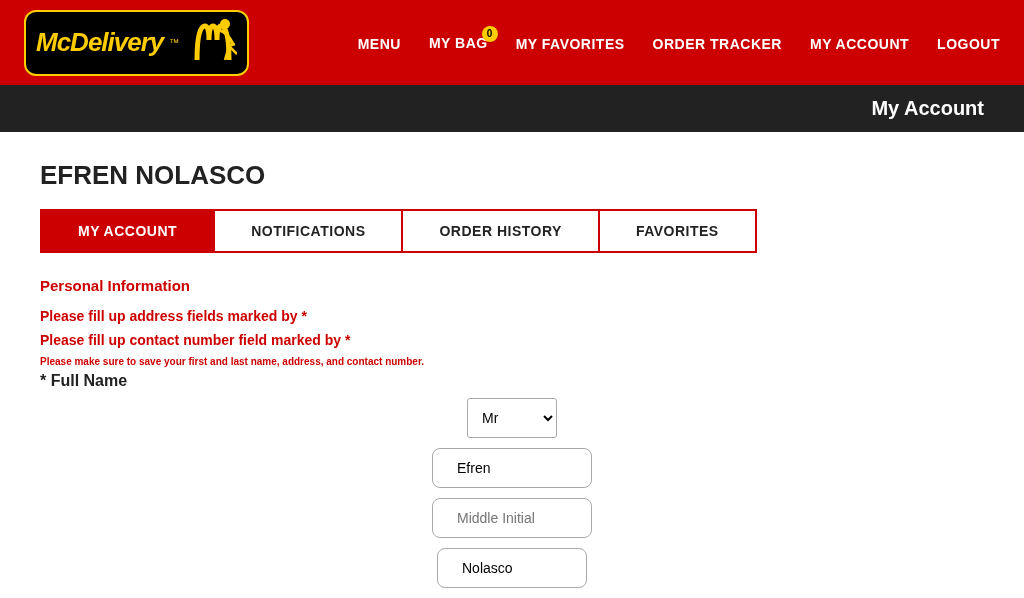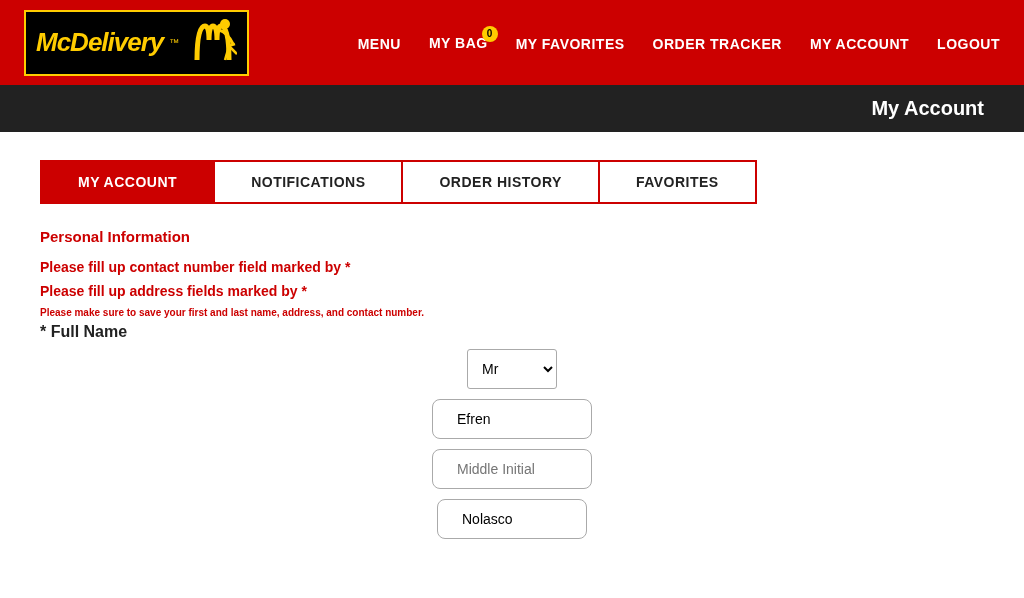--- a/index.html
+++ b/index.html
@@ -14,21 +14,21 @@
       padding: 0 24px;
       height: 85px;
     }
     .logo-area {
       display: flex;
       align-items: center;
     }
     .logo-box {
       background: #000;
       border: 2px solid #ffcc00;
-      border-radius: 0;
+      border-radius: 12px;
       padding: 4px 10px;
       display: flex;
       align-items: center;
       gap: 6px;
     }
     .logo-text {
       color: #ffcc00;
       font-size: 26px;
       font-weight: 900;
       font-style: italic;
@@ -203,42 +203,43 @@
     <a class="nav-link">LOGOUT</a>
   </nav>
 </header>
 
 <div class="page-title-bar">
   <span>My Account</span>
 </div>
 
 <div class="main-content">
 
+  <div class="user-name">EFREN NOLASCO</div>
 
   <div class="tabs">
     <div class="tab active">
       <span>MY ACCOUNT</span>
     </div>
     <div class="tab">
       <span>NOTIFICATIONS</span>
     </div>
     <div class="tab">
       <span>ORDER HISTORY</span>
     </div>
     <div class="tab">
       <span>FAVORITES</span>
     </div>
   </div>
 
   <div class="section-title">
     <span>Personal Information</span>
   </div>
 
+  <div class="warning-text">Please fill up address fields marked by *</div>
   <div class="warning-text">Please fill up contact number field marked by *</div>
-  <div class="warning-text">Please fill up address fields marked by *</div>
   <div class="warning-text bold">Please make sure to save your first and last name, address, and contact number.</div>
 
   <div class="field-label">
     <span>* Full Name</span>
   </div>
 
   <div class="form-row">
     <select class="form-select">
       <option value="Mr">Mr</option>
       <option value="Ms">Ms</option>

